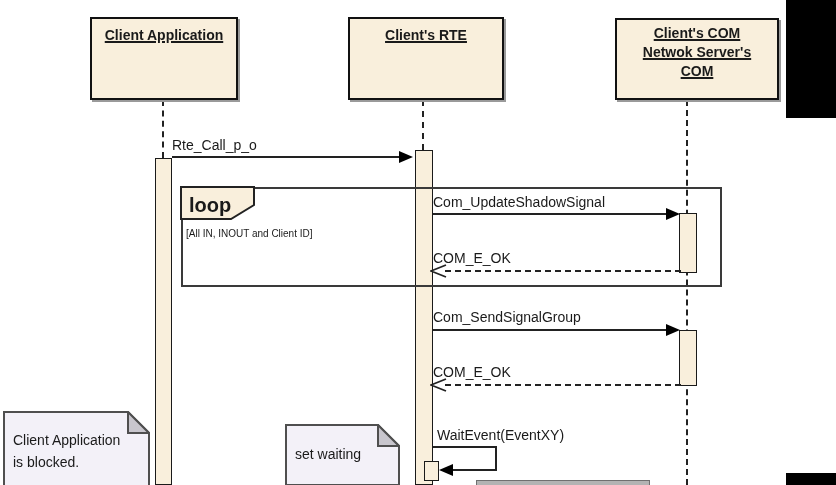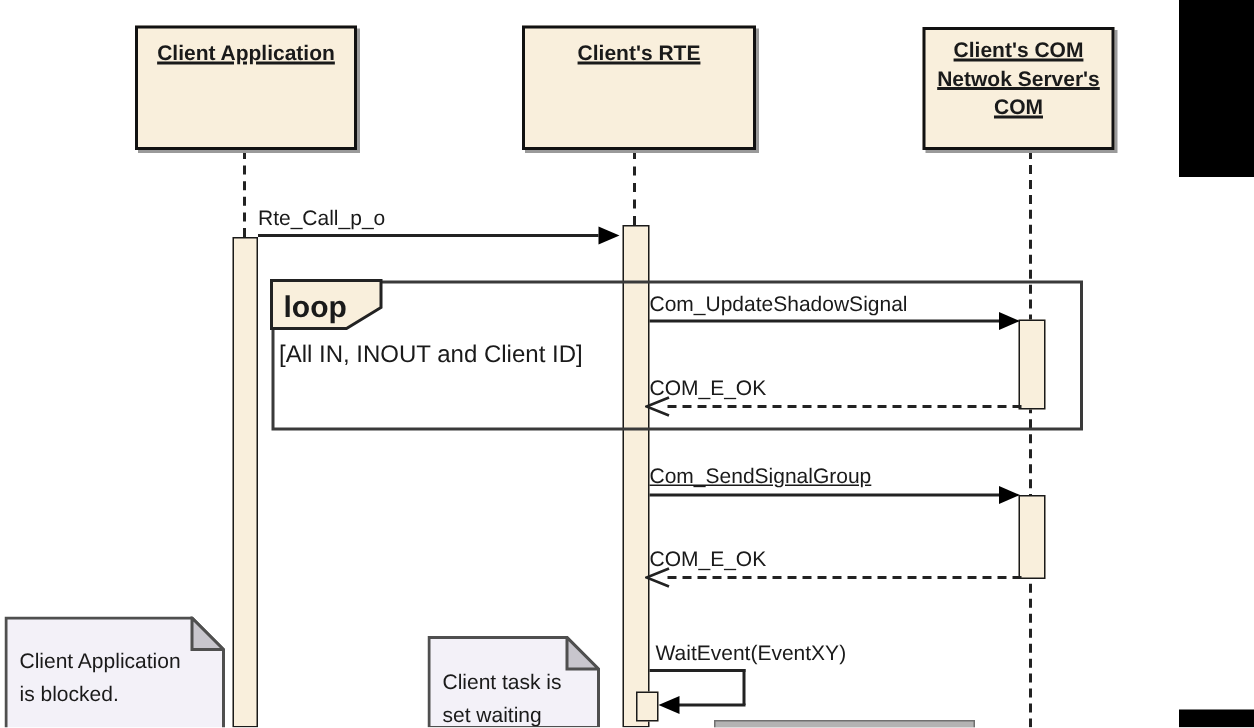--- a/index.html
+++ b/index.html
@@ -19,21 +19,21 @@
     font-weight:bold;font-size:14px;line-height:19px;
     text-decoration:underline;text-decoration-thickness:2px;white-space:nowrap;
   }
   
   .lifeline{width:0;border-left:2px dashed #222;z-index:1;}
   
   .act{background:#f9efdc;border:1.5px solid #1a1a1a;box-sizing:border-box;z-index:2;}
   
   .frag{border:2px solid #3a3a3a;box-sizing:border-box;background:transparent;z-index:4;}
   .loop-label{font-weight:bold;font-size:20px;z-index:6;}
-  .guard{font-size:16px;z-index:5;white-space:nowrap;}
+  .guard{font-size:10px;z-index:5;white-space:nowrap;}
   
   .mline{height:0;border-top:2px solid #222;z-index:5;}
   .mline.dashed{border-top-style:dashed;}
   .vline{width:0;border-left:2px solid #222;z-index:5;}
   .tri-right{width:0;height:0;border-left:14px solid #000;
     border-top:6px solid transparent;border-bottom:6px solid transparent;z-index:6;}
   .tri-left{width:0;height:0;border-right:14px solid #000;
     border-top:6px solid transparent;border-bottom:6px solid transparent;z-index:6;}
   .msg-label{font-size:14px;white-space:nowrap;z-index:5;}
   
@@ -56,21 +56,21 @@
   <div class="abs act" style="left:679px;top:213px;width:18px;height:60px;"></div>
   <div class="abs act" style="left:679px;top:330px;width:18px;height:56px;"></div>
   <div class="abs act" style="left:424px;top:461px;width:15px;height:20px;z-index:6;"></div>
 
   <div class="abs pbox" style="left:90px;top:17px;width:148px;height:83px;">
     <span class="pline">Client Application</span>
   </div>
   <div class="abs pbox" style="left:348px;top:17px;width:156px;height:83px;">
     <span class="pline">Client's RTE</span>
   </div>
-  <div class="abs pbox" style="left:615px;top:18px;width:128px;height:82px;padding-top:4px;">
+  <div class="abs pbox" style="left:615px;top:18px;width:164px;height:82px;padding-top:4px;">
     <span class="pline">Client's COM</span>
     <span class="pline">Netwok Server's</span>
     <span class="pline">COM</span>
   </div>
 
   <div class="abs frag" style="left:181px;top:187px;width:541px;height:100px;"></div>
   <svg class="abs" style="left:180px;top:186px;z-index:5;" width="76" height="34" viewBox="0 0 76 34">
     <polygon points="1,1 74,1 74,19 51,33 1,33" fill="#f9efdc" stroke="#222" stroke-width="2"></polygon>
   </svg>
   <div class="abs loop-label" style="left:189px;top:194px;">loop</div>
@@ -83,21 +83,21 @@
   <div class="abs msg-label" style="left:433px;top:194px;width:247px;">Com_UpdateShadowSignal</div>
   <div class="abs mline" style="left:433px;top:213px;width:233px;"></div>
   <div class="abs tri-right" style="left:666px;top:208px;"></div>
 
   <div class="abs msg-label" style="left:433px;top:250px;width:247px;">COM_E_OK</div>
   <div class="abs mline dashed" style="left:445px;top:270px;width:236px;"></div>
   <svg class="abs" style="left:430px;top:264px;z-index:6;" width="17" height="14" viewBox="0 0 17 14">
     <path d="M16 1 L1 7 L16 13" fill="none" stroke="#222" stroke-width="1.8"></path>
   </svg>
 
-  <div class="abs msg-label" style="left:433px;top:309px;width:247px;text-decoration:underline;">Com_SendSignalGroup</div>
+  <div class="abs msg-label" style="left:433px;top:309px;width:247px;">Com_SendSignalGroup</div>
   <div class="abs mline" style="left:433px;top:329px;width:233px;"></div>
   <div class="abs tri-right" style="left:666px;top:324px;"></div>
 
   <div class="abs msg-label" style="left:433px;top:364px;width:247px;">COM_E_OK</div>
   <div class="abs mline dashed" style="left:445px;top:384px;width:236px;"></div>
   <svg class="abs" style="left:430px;top:378px;z-index:6;" width="17" height="14" viewBox="0 0 17 14">
     <path d="M16 1 L1 7 L16 13" fill="none" stroke="#222" stroke-width="1.8"></path>
   </svg>
 
   <div class="abs msg-label" style="left:437px;top:427px;text-align:right;">WaitEvent(EventXY)</div>
@@ -113,21 +113,20 @@
   <div class="abs note-text" style="left:13px;top:429px;">
     <div>Client Application</div>
     <div>is blocked.</div>
   </div>
 
   <svg class="abs" style="left:285px;top:424px;z-index:7;" width="115" height="61" viewBox="0 0 115 61">
     <polygon points="1,1 93,1 114,22 114,61 1,61" fill="#f3f1f8" stroke="#4f4f4f" stroke-width="2"></polygon>
     <polygon points="93,1 114,22 93,22 93,1" fill="#c8c6cd" stroke="#4f4f4f" stroke-width="2"></polygon>
   </svg>
   <div class="abs note-text" style="left:295px;top:443px;">
-    <div>Client task is</div>
     <div>set waiting</div>
   </div>
 
   <div class="abs gray-bar" style="left:476px;top:480px;width:174px;height:6px;"></div>
 
   <div class="abs black-bar" style="left:786px;top:0;width:50px;height:118px;"></div>
   <div class="abs black-bar" style="left:786px;top:473px;width:50px;height:12px;"></div>
 
 </div>
 

